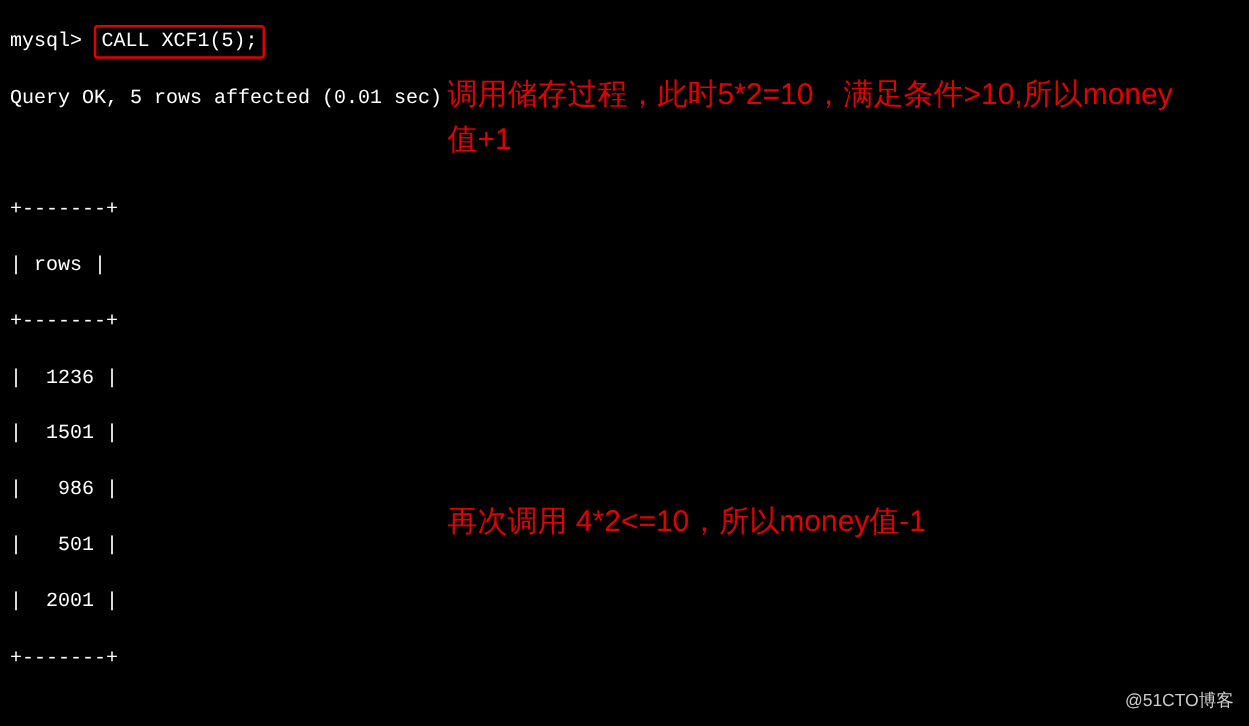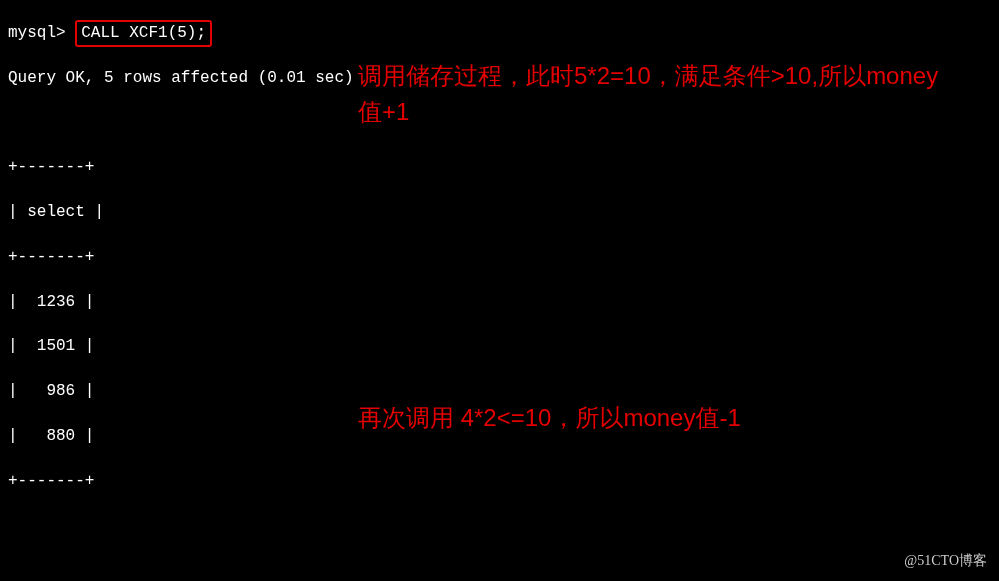--- a/index.html
+++ b/index.html
@@ -49,46 +49,47 @@
     .ann2 {
       top: 400px;
       left: 358px;
       width: 600px;
     }
     .watermark {
       position: absolute;
       right: 12px;
       bottom: 10px;
       color: #ccc;
-      font-family: Liberation Serif, serif;
+      font-family: Liberation Sans, sans-serif;
       font-size: 14px;
       text-align: right;
     }
     .line {
       display: block;
       min-height: 22px;
     }
     .tbl-border {
       color: #fff;
     }
   </style>
 </head>
 <body>
 
 <div class="terminal">
 <span class="line"><span class="prompt">mysql&gt;</span> <span class="highlight-box">CALL XCF1(5);</span></span>
 <span class="line">Query OK, 5 rows affected (0.01 sec)</span>
 <span class="line"></span>
 <span class="line tbl-border">+-------+</span>
-<span class="line">| select |</span>
+<span class="line">| rows |</span>
 <span class="line tbl-border">+-------+</span>
 <span class="line">|  1236 |</span>
 <span class="line">|  1501 |</span>
 <span class="line">|   986 |</span>
-<span class="line">|   880 |</span>
+<span class="line">|   501 |</span>
+<span class="line">|  2001 |</span>
 <span class="line tbl-border">+-------+</span>
 
 
 
 
 
 
 
 
 

